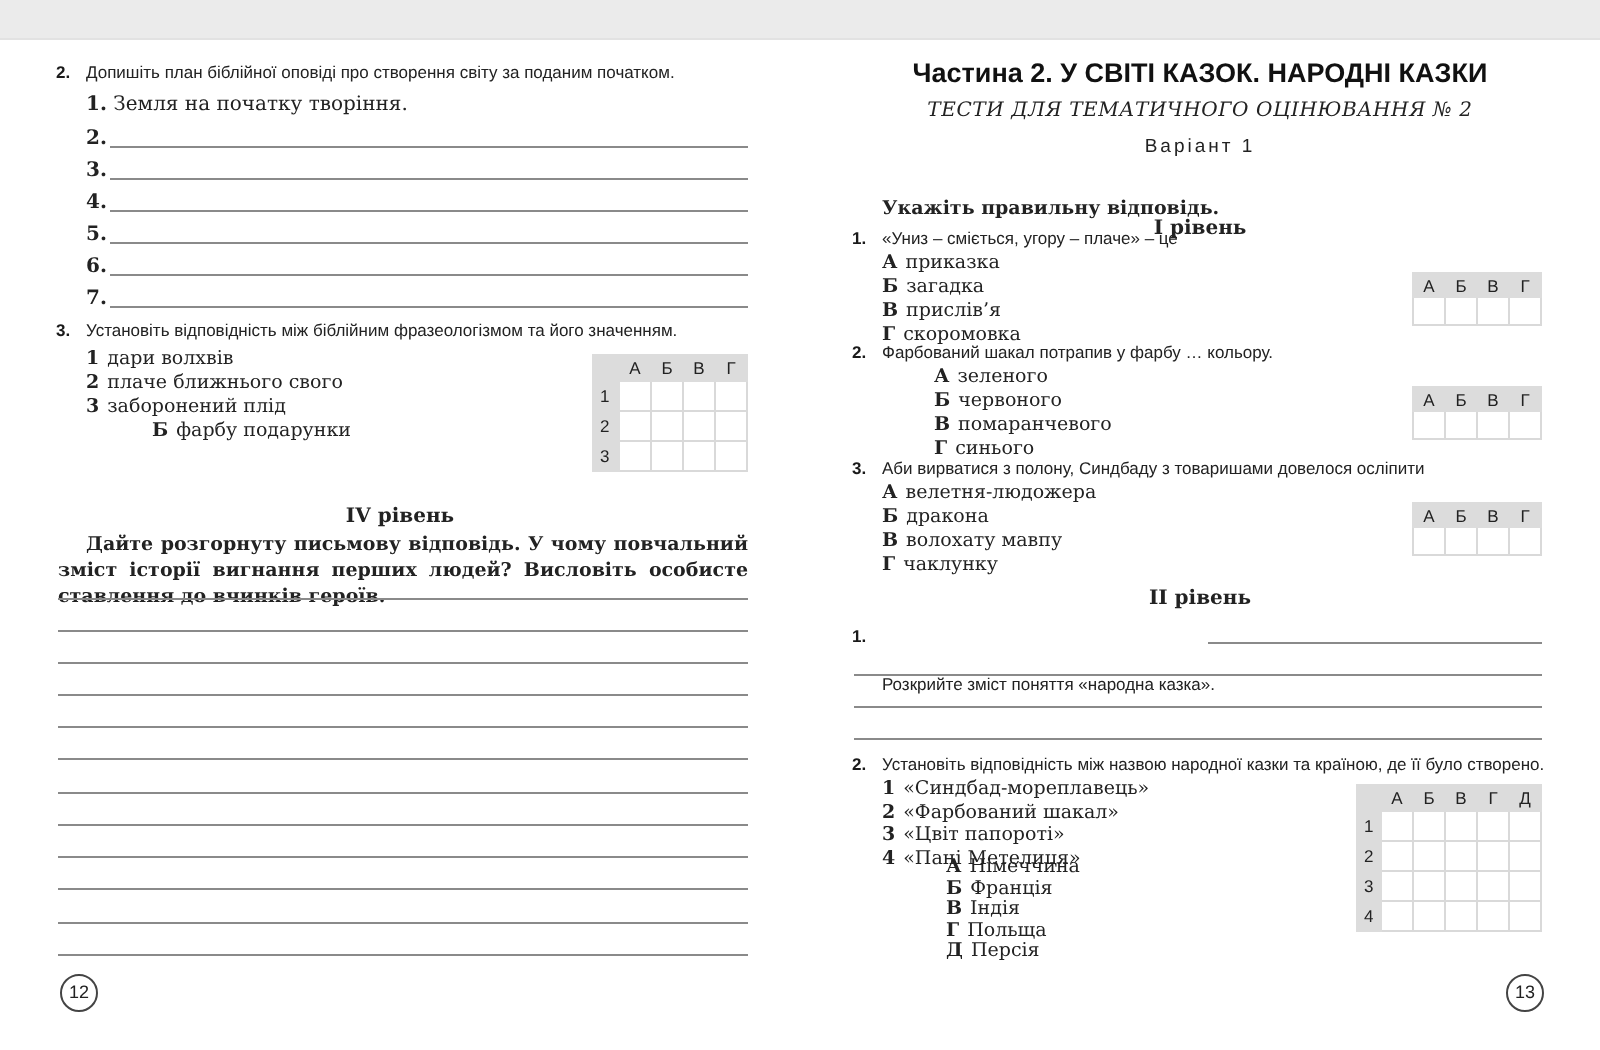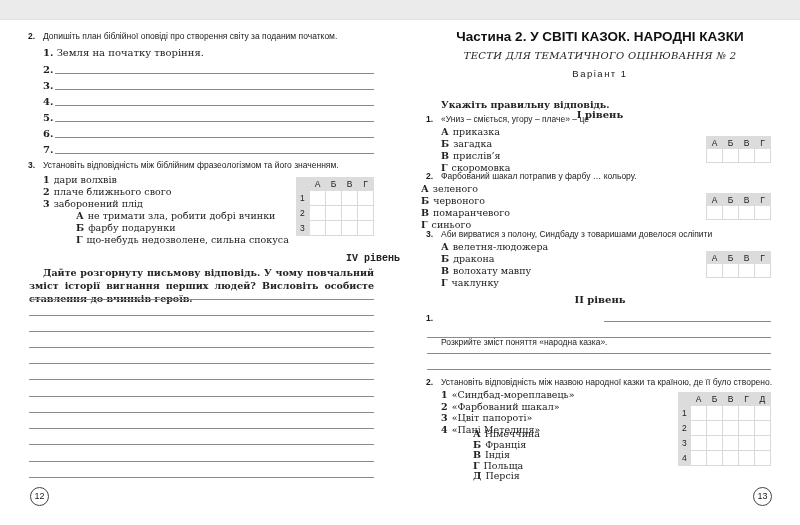--- a/index.html
+++ b/index.html
@@ -49,23 +49,21 @@
 
   <span class="abs qnum" style="left:28px;top:160px;">3.</span>
   <span class="abs qtext" style="left:43px;top:160px;">Установіть відповідність між біблійним фразеологізмом та його значенням.</span>
 
   <div class="abs opt" style="left:43px;top:174px;">
     <div><b>1</b><span>дари волхвів</span></div>
     <div><b>2</b><span>плаче ближнього свого</span></div>
     <div><b>3</b><span>заборонений плід</span></div>
   </div>
   <div class="abs opt" style="left:76px;top:210px;">
-    <div><b>А</b><span>не тримати зла, робити добрі вчинки</span></div>
     <div><b>Б</b><span>фарбу подарунки</span></div>
-    <div><b>Г</b><span>що-небудь недозволене, сильна спокуса</span></div>
   </div>
 
   <table class="grid" style="left:296px;top:177px;">
     <tbody>
         <tr style="height:13px;">
       <td class="hd" style="width:12px;"></td>
       <td class="hd" style="width:15px;">А</td>
       <td class="hd" style="width:15px;">Б</td>
       <td class="hd" style="width:15px;">В</td>
       <td class="hd" style="width:15px;">Г</td>
@@ -87,21 +85,21 @@
     <tr style="height:15px;">
       <td class="rh">3</td>
       <td></td>
           <td></td>
           <td></td>
           <td></td>
     </tr>
   </tbody>
     </table>
 
-  <div class="abs heading" style="left:0;width:400px;text-align:right;top:253px;font-family:Liberation Mono, monospace;">IV рівень</div>
+  <div class="abs heading" style="left:0;width:400px;text-align:center;top:253px;">IV рівень</div>
   <div class="abs para" style="left:29px;width:345px;top:266px;white-space:normal;text-indent:14px;">Дайте розгорнуту письмову відповідь. У чому повчальний зміст історії вигнання перших людей? Висловіть особисте ставлення до вчинків героїв.</div>
 
   <div class="line" style="left:29px;top:299px;width:345px;"></div>
   <div class="line" style="left:29px;top:315px;width:345px;"></div>
   <div class="line" style="left:29px;top:331px;width:345px;"></div>
   <div class="line" style="left:29px;top:347px;width:345px;"></div>
   <div class="line" style="left:29px;top:363px;width:345px;"></div>
   <div class="line" style="left:29px;top:379px;width:345px;"></div>
   <div class="line" style="left:29px;top:396px;width:345px;"></div>
   <div class="line" style="left:29px;top:412px;width:345px;"></div>
@@ -141,21 +139,21 @@
       <td></td>
           <td></td>
           <td></td>
           <td></td>
     </tr>
   </tbody>
     </table>
 
   <span class="abs qnum" style="left:426px;top:171px;">2.</span>
   <span class="abs qtext" style="left:441px;top:171px;">Фарбований шакал потрапив у фарбу … кольору.</span>
-  <div class="abs opt" style="left:421px;top:183px;">
+  <div class="abs opt" style="left:467px;top:183px;">
     <div><b>А</b><span>зеленого</span></div>
     <div><b>Б</b><span>червоного</span></div>
     <div><b>В</b><span>помаранчевого</span></div>
     <div><b>Г</b><span>синього</span></div>
   </div>
   <table class="grid" style="left:706px;top:193px;">
     <tbody>
         <tr style="height:12px;">
       <td class="hd" style="width:15px;">А</td>
       <td class="hd" style="width:15px;">Б</td>

